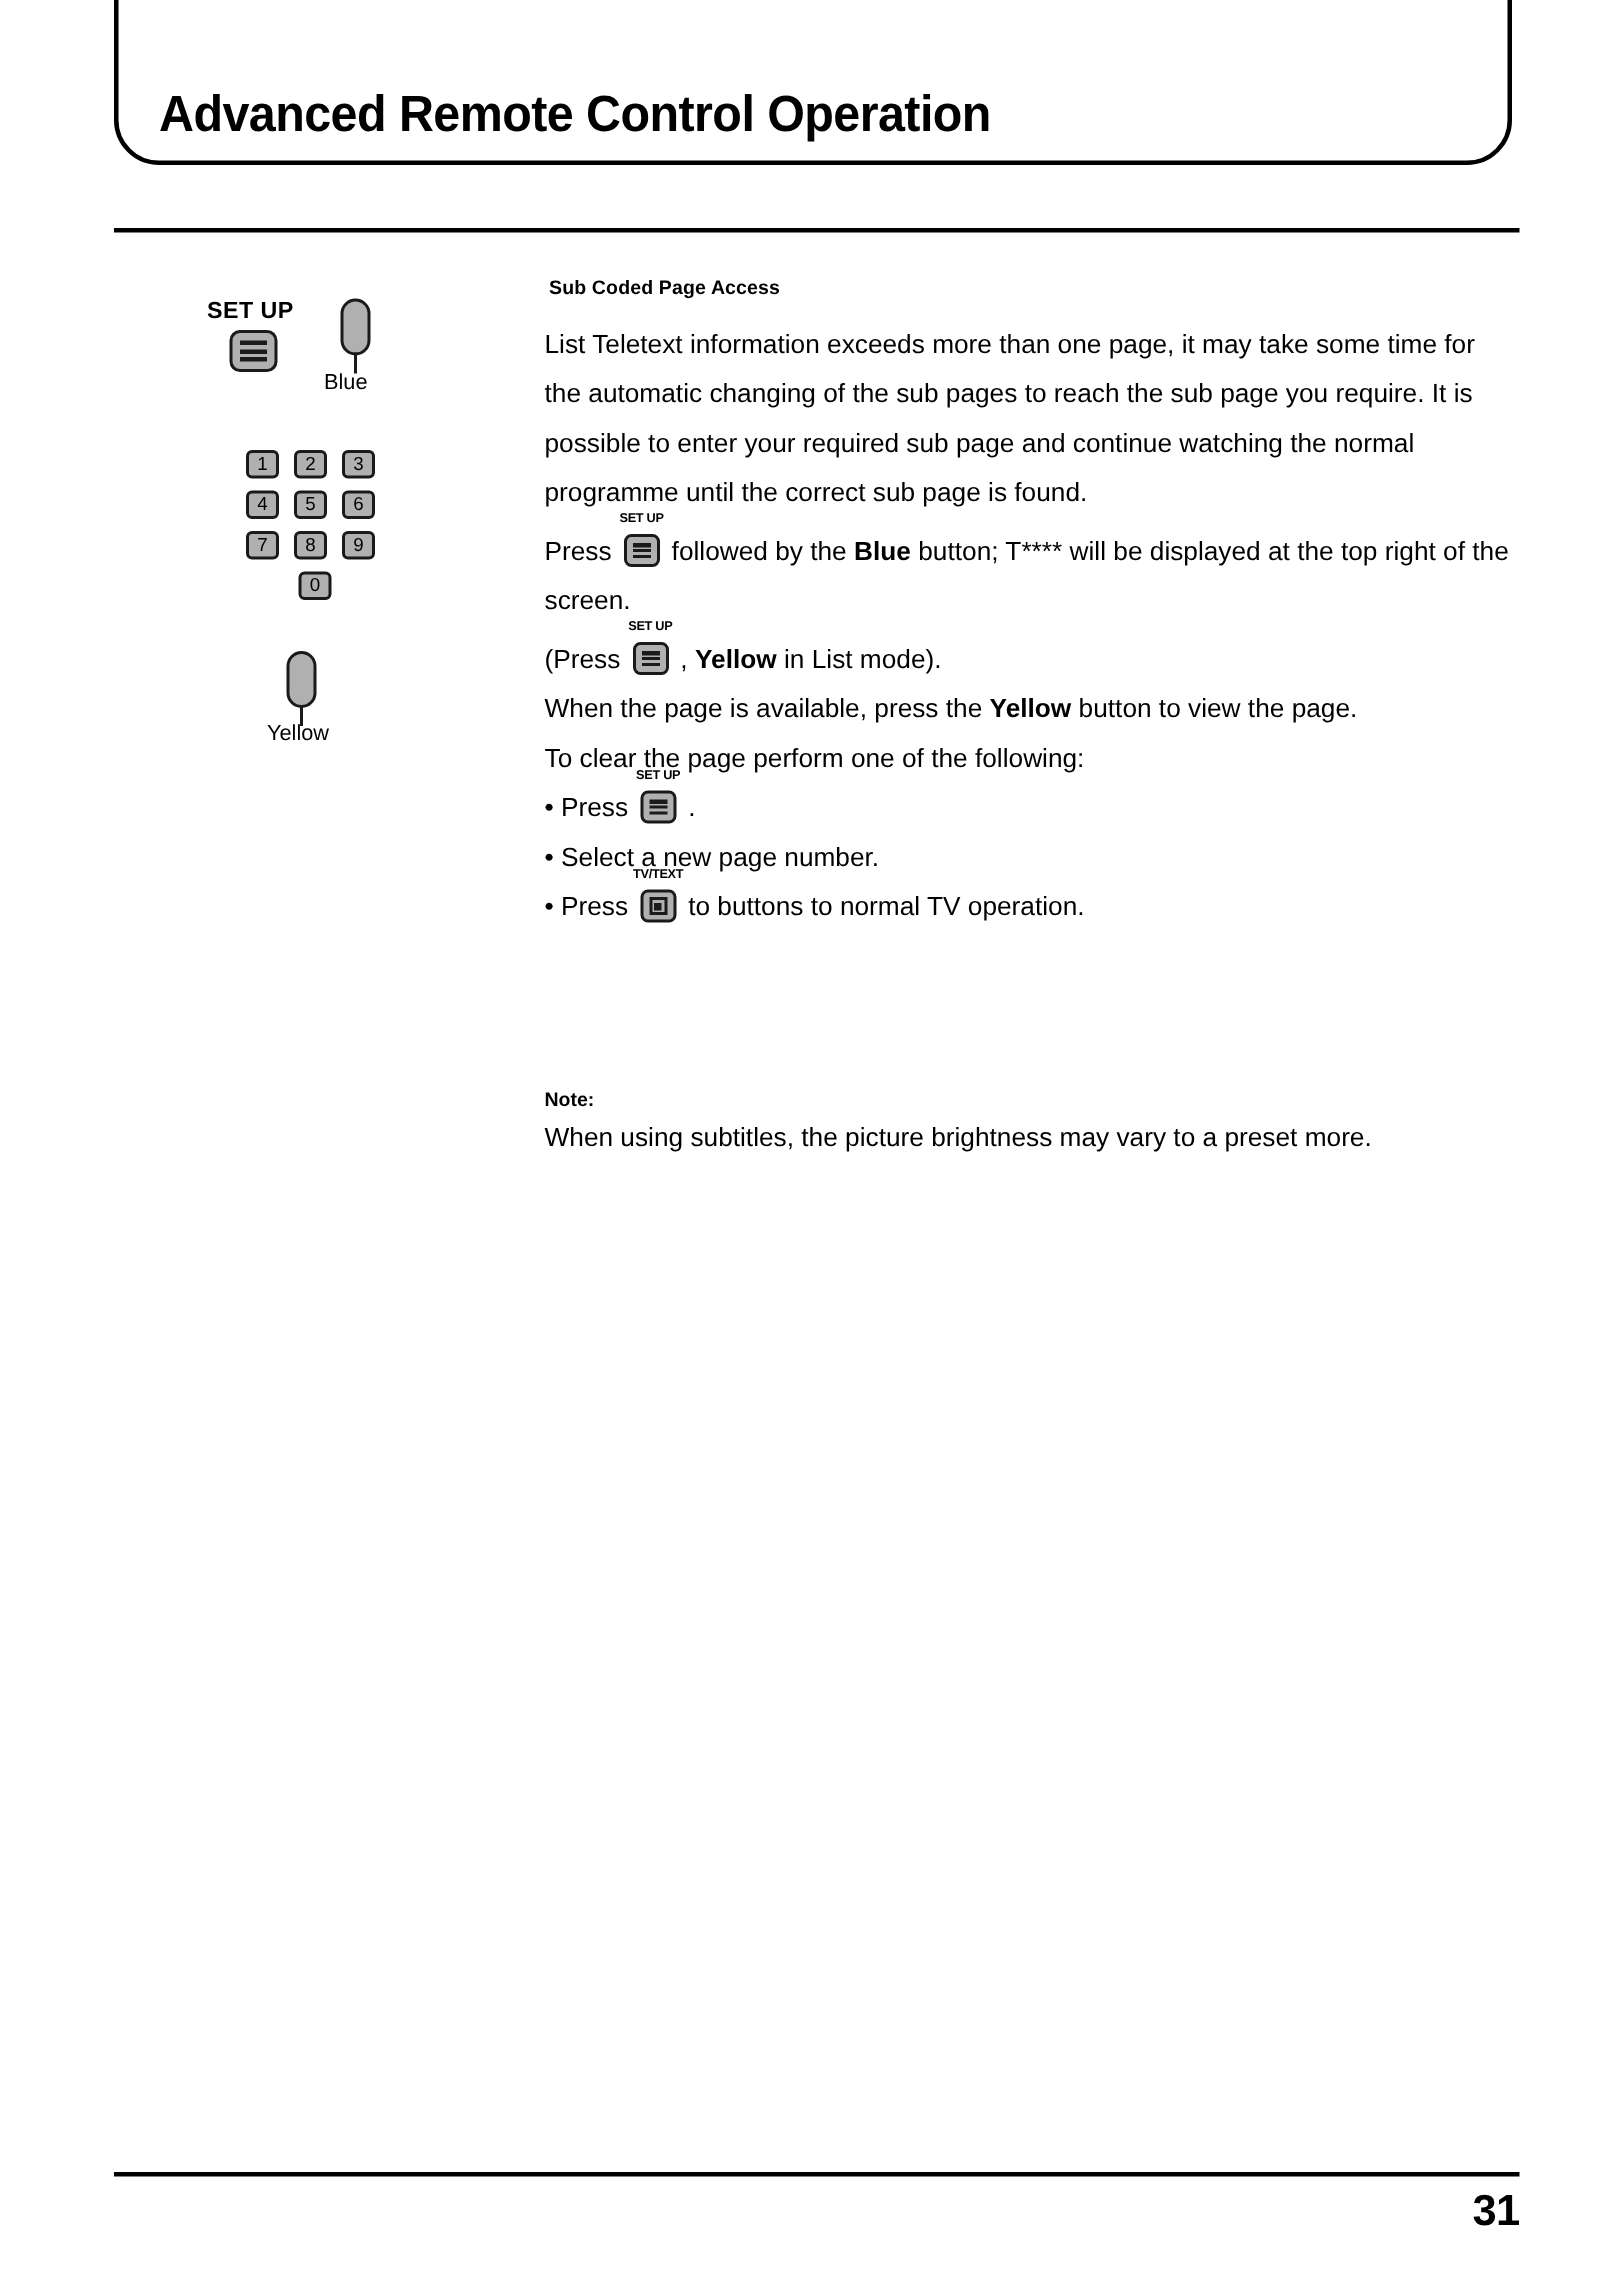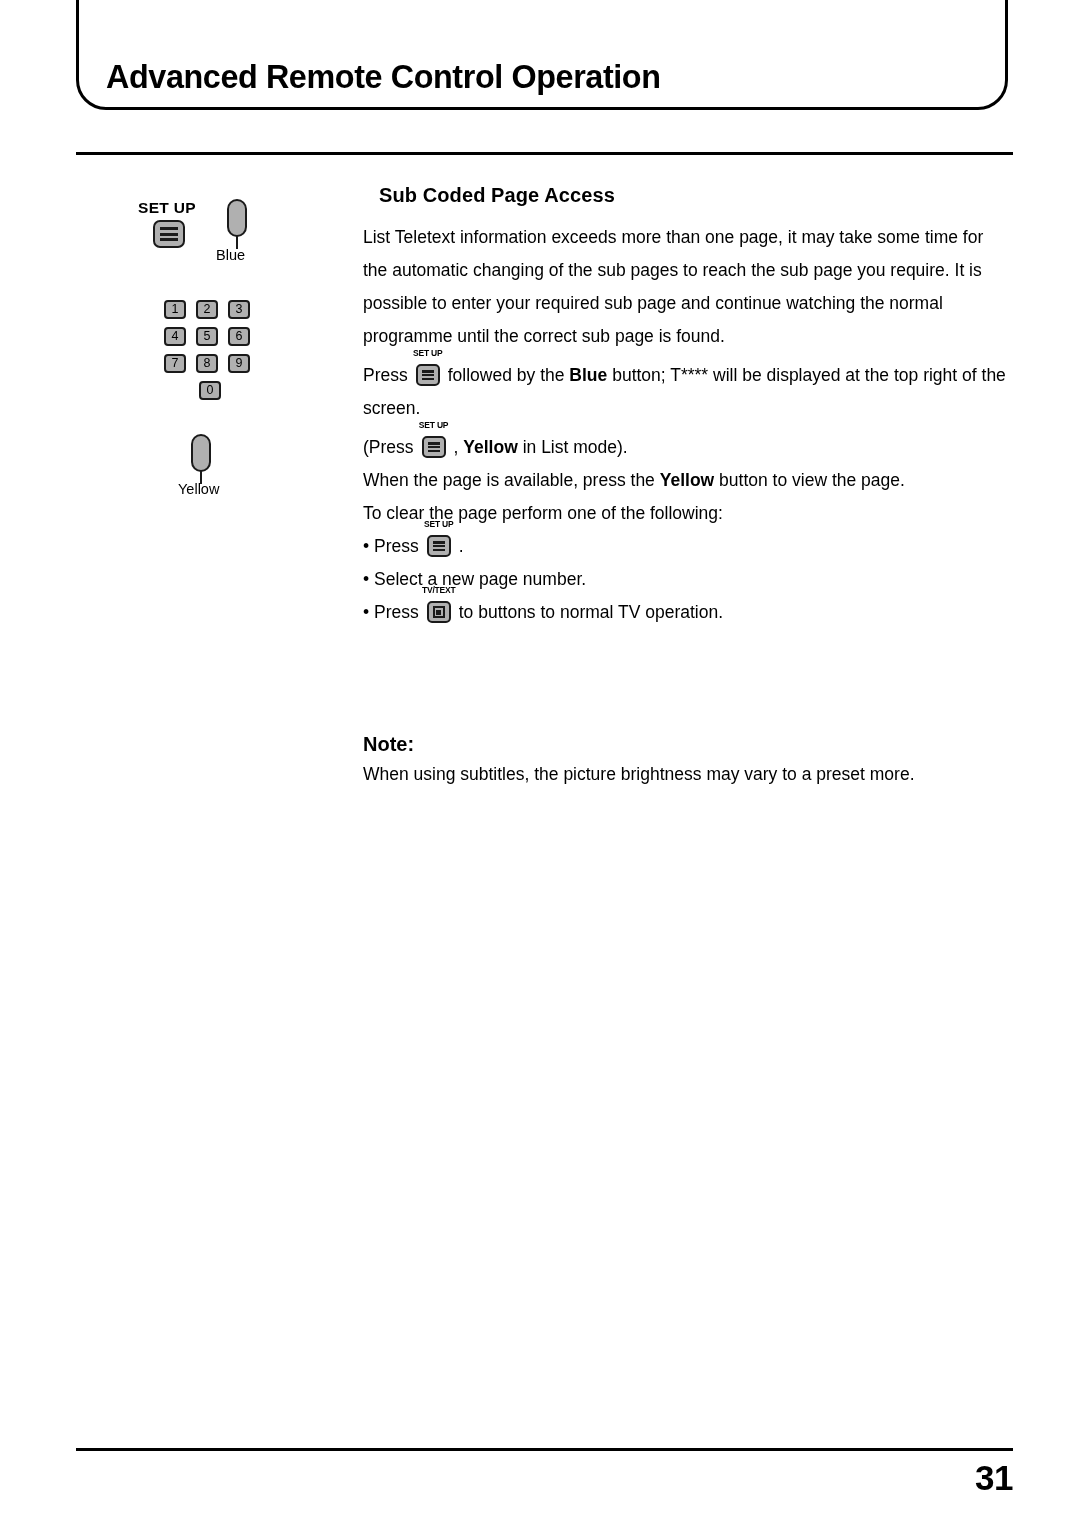--- a/index.html
+++ b/index.html
@@ -158,23 +158,23 @@
   }
 
   
   #content {
     position: absolute;
     left: 363px;
     top: 184px;
     width: 645px;
   }
   .h-sub {
-    font-size: 20px;
-    font-weight: bold;
-    margin: 0 0 14px 16px;
+    font-size: 13px;
+    font-weight: bold;
+    margin: 0 0 14px 3px;
     letter-spacing: 0.1px;
   }
   .para {
     font-size: 17.5px;
     line-height: 33px;
     margin: 0;
   }
   .spacer-sm { height: 6px; }
   .b { font-weight: bold; }
 
@@ -247,39 +247,39 @@
   }
 
   .bullet-line {
     font-size: 17.5px;
     line-height: 33px;
     margin: 0;
   }
 
   #note-block { margin-top: 104px; }
   .note-head {
-    font-size: 20px;
+    font-size: 13px;
     font-weight: bold;
     margin: 0 0 2px 0;
   }
 
   
   #footer-rule {
     position: absolute;
     left: 76px;
     top: 1448px;
     width: 937px;
     height: 3px;
     background: #000;
   }
   #page-number {
     position: absolute;
     right: 67px;
     top: 1458px;
-    font-size: 35px;
+    font-size: 29px;
     font-weight: bold;
     letter-spacing: -0.5px;
   }
 </style>
 </head>
 <body>
 
 <div id="title-box"></div>
 <div id="page-title">Advanced Remote Control Operation</div>
 <div id="header-rule"></div>

